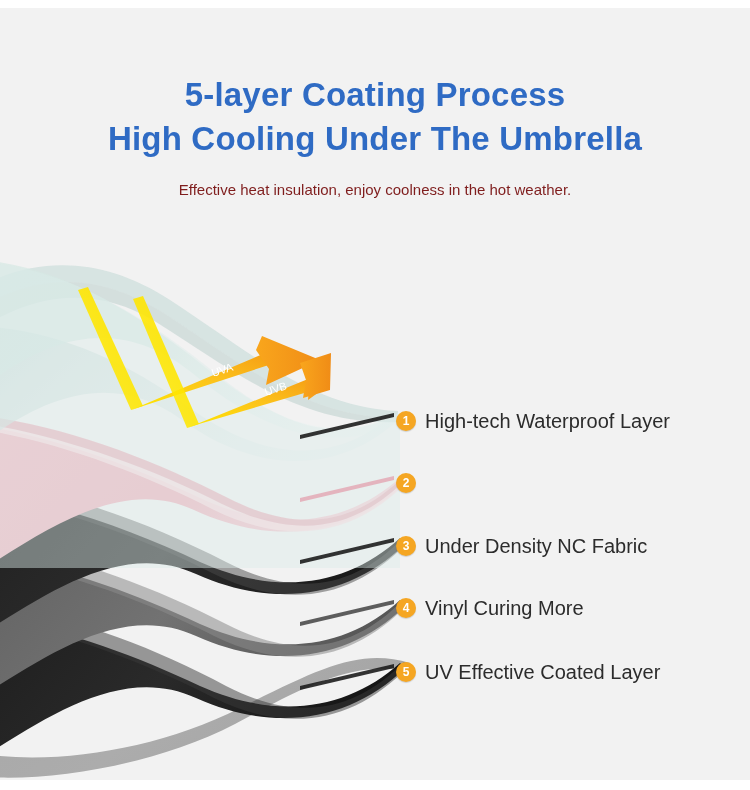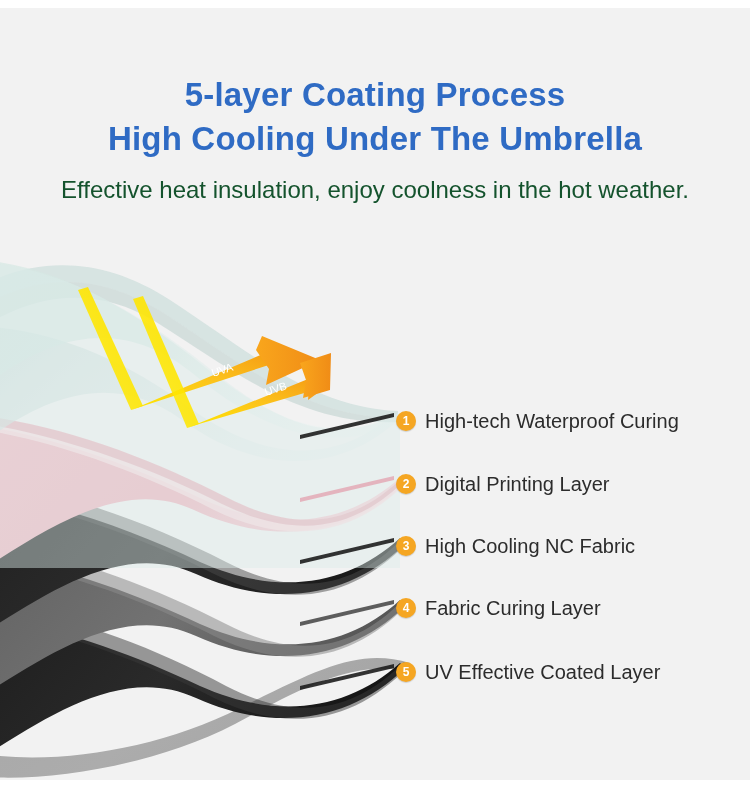--- a/index.html
+++ b/index.html
@@ -39,22 +39,22 @@
     color: #2f6bc4;
     font-size: 33px;
     font-weight: bold;
     letter-spacing: 0.2px;
     line-height: 42px;
     white-space: nowrap;
   }
   .title-1 { margin-top: 66px; }
   .title-2 { margin-top: 2px; }
   .subtitle {
-    color: #14532d;
-    font-size: 24px;
+    color: #7f1d1d;
+    font-size: 15px;
     line-height: 28px;
     margin-top: 16px;
     white-space: nowrap;
   }
   
   #layers-svg {
     position: absolute;
     left: 0;
     top: 0;
     width: 750px;
@@ -295,36 +295,35 @@
         <path d="M 300 552 L 394 530 L 394 534 L 300 556 Z" fill="#1d1d1d" opacity="0.9"></path>
         <path d="M 300 614 L 394 592 L 394 596 L 300 618 Z" fill="#4d4d4d" opacity="0.9"></path>
         <path d="M 300 678 L 394 656 L 394 660 L 300 682 Z" fill="#1d1d1d" opacity="0.9"></path>
       </g>
     </svg>
 
     <div class="callout-list">
 
       <div class="callout c1">
         <div class="badge">1</div>
-        <div class="callout-label">High-tech Waterproof Curing</div>
+        <div class="callout-label">High-tech Waterproof Layer</div>
       </div>
 
       <div class="callout c2">
         <div class="badge">2</div>
-        <div class="callout-label">Digital Printing Layer</div>
       </div>
 
       <div class="callout c3">
         <div class="badge">3</div>
-        <div class="callout-label">High Cooling NC Fabric</div>
+        <div class="callout-label">Under Density NC Fabric</div>
       </div>
 
       <div class="callout c4">
         <div class="badge">4</div>
-        <div class="callout-label">Fabric Curing Layer</div>
+        <div class="callout-label">Vinyl Curing More</div>
       </div>
 
       <div class="callout c5">
         <div class="badge">5</div>
         <div class="callout-label">UV Effective Coated Layer</div>
       </div>
 
     </div>
   </div>
 </div>

